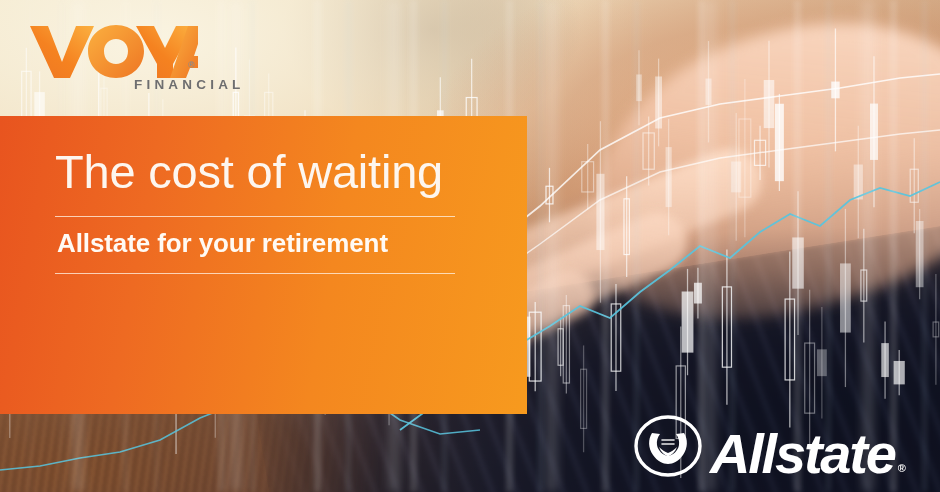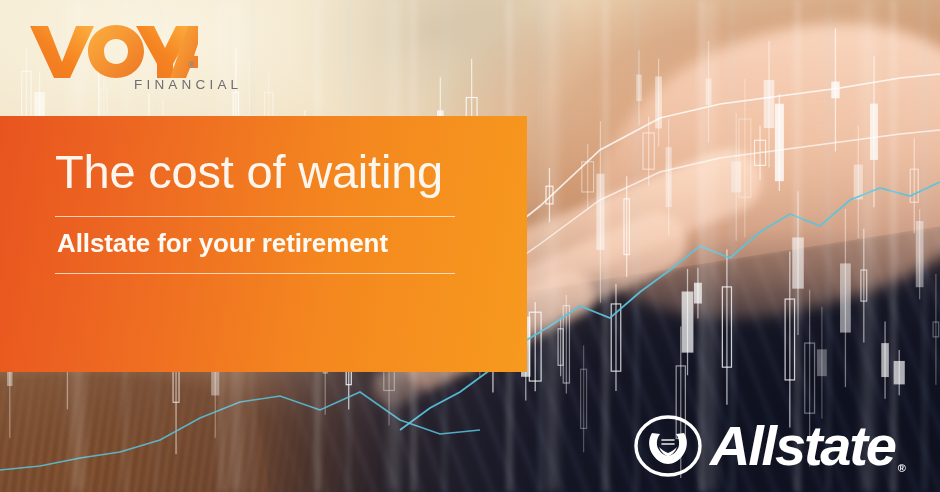--- a/index.html
+++ b/index.html
@@ -103,21 +103,21 @@
     filter:blur(5px);
     opacity:.48;
   }
 
   
   .chart-svg{ position:absolute; inset:0; width:940px; height:492px; pointer-events:none; }
 
   
   .panel{
     position:absolute; left:0; top:116px;
-    width:527px; height:256px;
+    width:527px; height:298px;
     background:linear-gradient(100deg,#e8541f 0%,#ee6a22 28%,#f4871f 62%,#f79a1e 100%);
   }
   .panel-inner{ position:absolute; left:55px; top:32px; width:400px; }
 
   .headline{
     font-size:47px; font-weight:300; letter-spacing:-.2px;
     color:#fdf6ef; line-height:1.04; white-space:nowrap;
   }
   .rule{ height:1px; background:rgba(255,240,224,.78); width:400px; }
   .rule.top{ margin-top:19px; }
@@ -125,30 +125,30 @@
   .subhead{
     font-size:26px; font-weight:700; color:#fffaf4;
     letter-spacing:-.1px; line-height:1; padding:13px 0 0 2px; white-space:nowrap;
   }
 
   
   .voya{ position:absolute; left:28px; top:22px; }
   .voya-mark{ display:block; }
   .voya-sub{
     position:absolute; left:106px; top:55px;
-    font-size:13.5px; font-weight:400; letter-spacing:4.2px;
+    font-size:13.5px; font-weight:700; letter-spacing:4.2px;
     color:#6e6e70;
   }
   .voya-reg{
     position:absolute; left:160px; top:38px;
     font-size:9px; color:#8a8a8c; font-weight:700;
   }
 
   
-  .allstate{ position:absolute; left:632px; top:410px; display:flex; align-items:center; }
+  .allstate{ position:absolute; left:632px; top:410px; display:flex; align-items:flex-end; }
   .allstate-word{
     font-size:56px; font-weight:700; font-style:italic;
     color:#ffffff; letter-spacing:-2.2px; line-height:1;
     margin-left:6px; font-family:"Liberation Sans", sans-serif;
   }
   .allstate-reg{
     font-size:11px; font-weight:700; color:#ffffff;
     align-self:flex-end; margin:0 0 8px 3px; font-style:normal;
   }
 </style>

